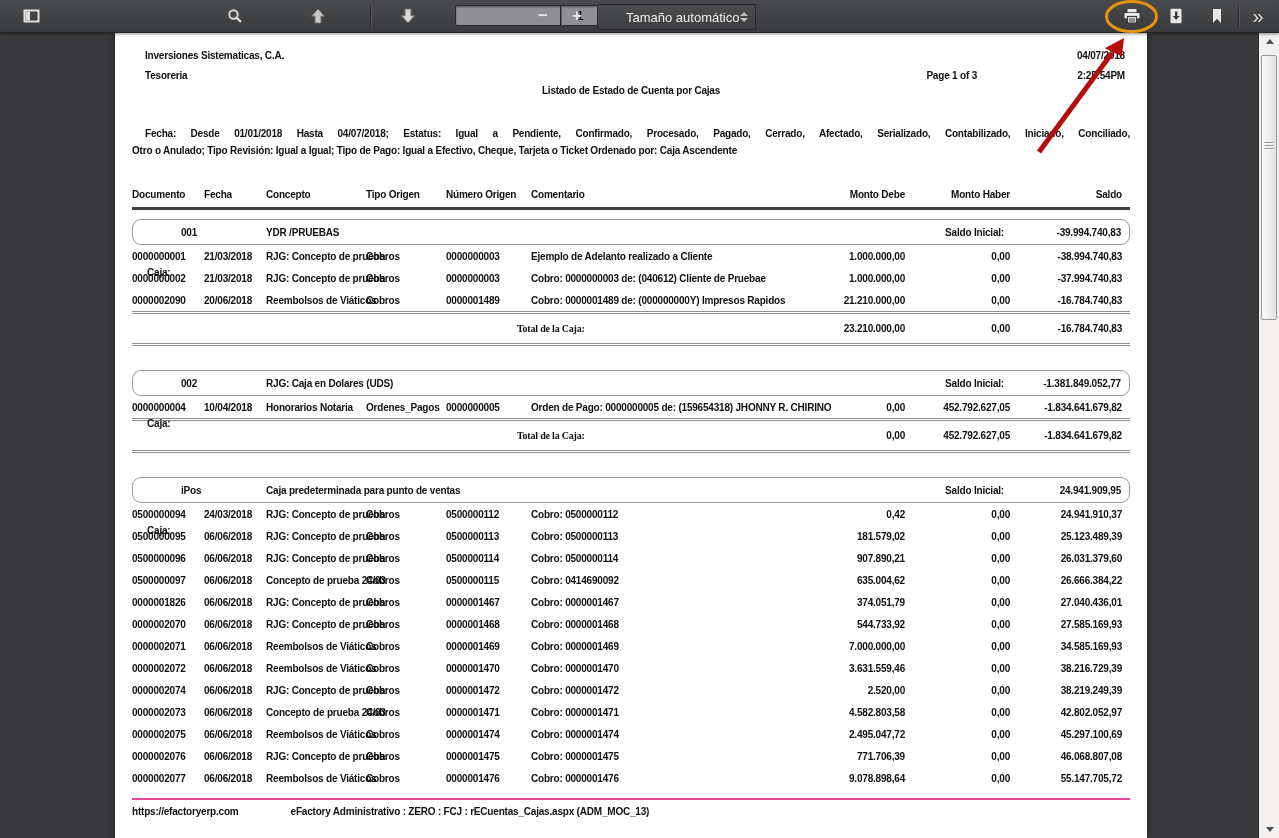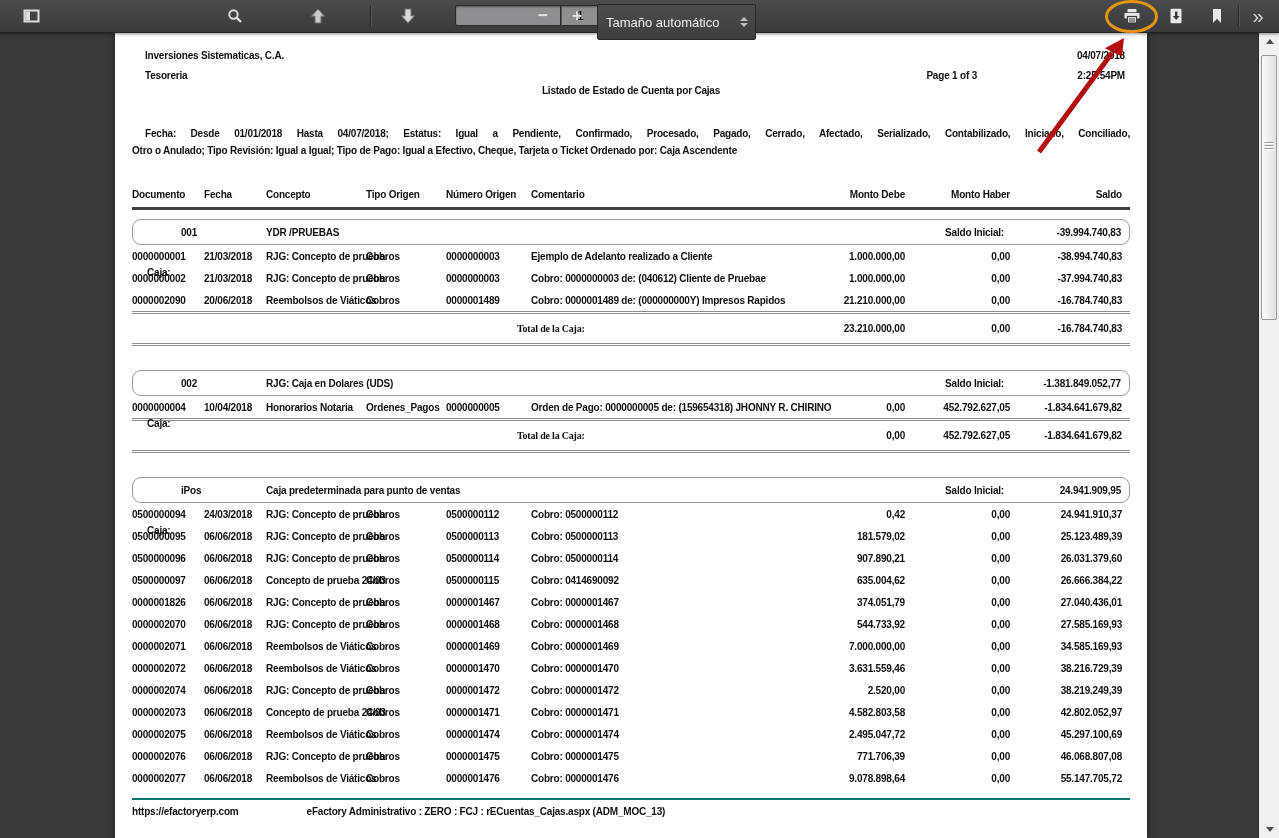--- a/index.html
+++ b/index.html
@@ -17,24 +17,24 @@
     box-shadow:1px 0 0 #555759;}
   .glyph{font-size:17px;font-weight:bold;color:#e6e6e6;line-height:26px;}
   .more-glyph{font-size:20px;color:#d6d6d6;line-height:24px;}
   .page-input{position:absolute;left:455px;top:5px;width:150px;height:21px;
     background:#8f8f93;border:1px solid #2a2a2c;border-radius:2px;
     box-shadow:inset 0 1px 2px rgba(0,0,0,.4);color:#0a0a0a;font-size:13px;
     text-align:right;padding:0 20px 0 4px;box-sizing:border-box;
     font-family:"Liberation Sans",sans-serif;}
   .page-count{position:absolute;left:612px;top:0;height:32px;line-height:32px;
     color:#d6d6d6;font-size:13px;}
-  .zoom-select{position:absolute;left:597px;top:4px;width:159px;height:36px;
+  .zoom-select{position:absolute;left:597px;top:4px;width:159px;height:26px;
     background:linear-gradient(#4b4c4e,#3d3e40);border:1px solid #28282a;
     border-radius:2px;color:#efefef;font-size:13px;display:flex;
-    align-items:center;cursor:pointer;box-sizing:border-box;}
+    align-items:center;cursor:pointer;box-sizing:border-box;padding-left:20px;}
   .zoom-select .zs-label{padding-left:8px;flex:1;white-space:nowrap;overflow:hidden;}
   .zs-spin{display:flex;flex-direction:column;gap:2px;margin-right:7px;}
   .zs-spin .up{width:0;height:0;border-left:4px solid transparent;
     border-right:4px solid transparent;border-bottom:4px solid #bdbdbd;}
   .zs-spin .dn{width:0;height:0;border-left:4px solid transparent;
     border-right:4px solid transparent;border-top:4px solid #bdbdbd;}
 
   
   .viewer{position:absolute;left:0;top:33px;width:1279px;height:805px;
     background:#39393b;}
@@ -82,21 +82,21 @@
   .cajabox span{position:absolute;top:50%;transform:translateY(-50%);
     font-size:10px;white-space:nowrap;}
   .cb-caja{left:14px;margin-top:40px;} .cb-code{left:48px;} .cb-name{left:133px;}
   .cb-si-label{right:125px;} .cb-si-value{right:8px;}
   tr.totalrow td{height:29px;border-top:3px double #8d8d8d;
     border-bottom:3px double #8d8d8d;}
   tr.totalrow td.tlabel{padding-left:385px;font-family:Liberation Serif, serif;}
   tr.gaprow td{height:15px;border:none;}
 
   .doc-footer{position:absolute;left:17px;top:765px;width:998px;
-    border-top:2px solid #0f766e;padding-top:6px;display:flex;gap:68px;
+    border-top:2px solid #ec4899;padding-top:6px;display:flex;gap:52px;
     font-size:10px;}
 
   
   .overlay{position:absolute;left:0;top:0;width:1279px;height:838px;
     pointer-events:none;z-index:40;}
 </style>
 </head>
 <body>
 
 <div class="toolbar">

